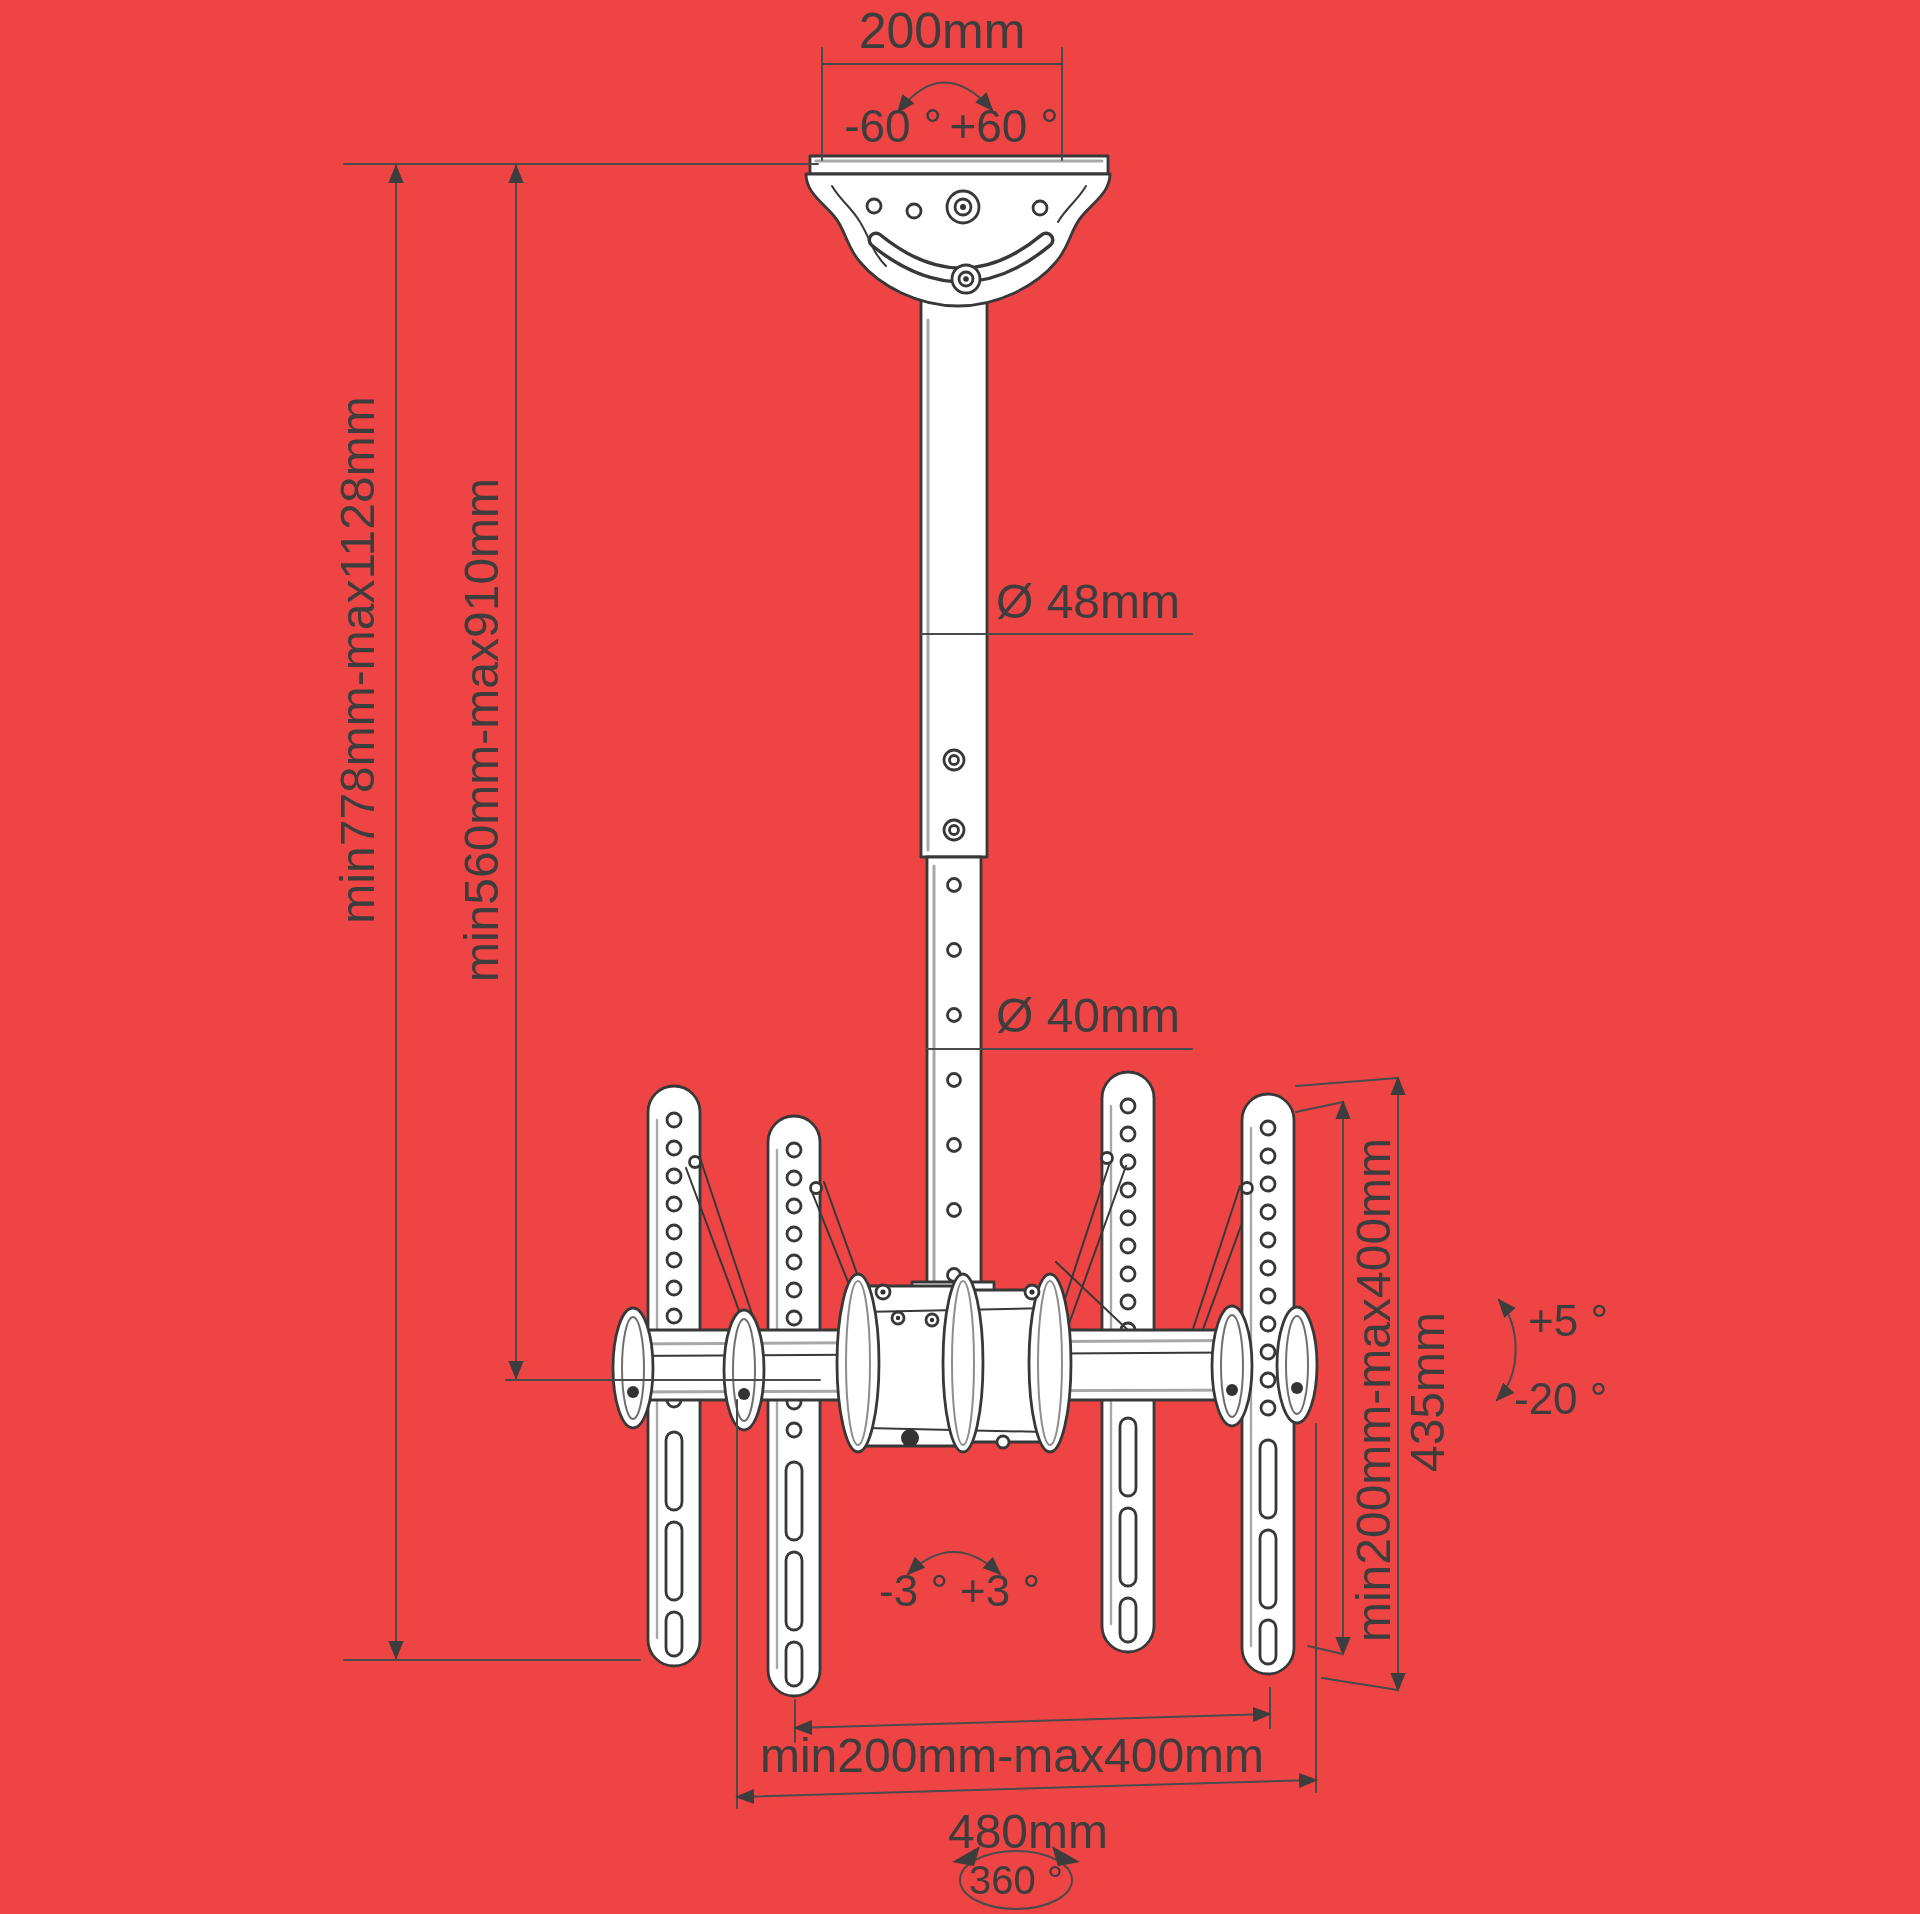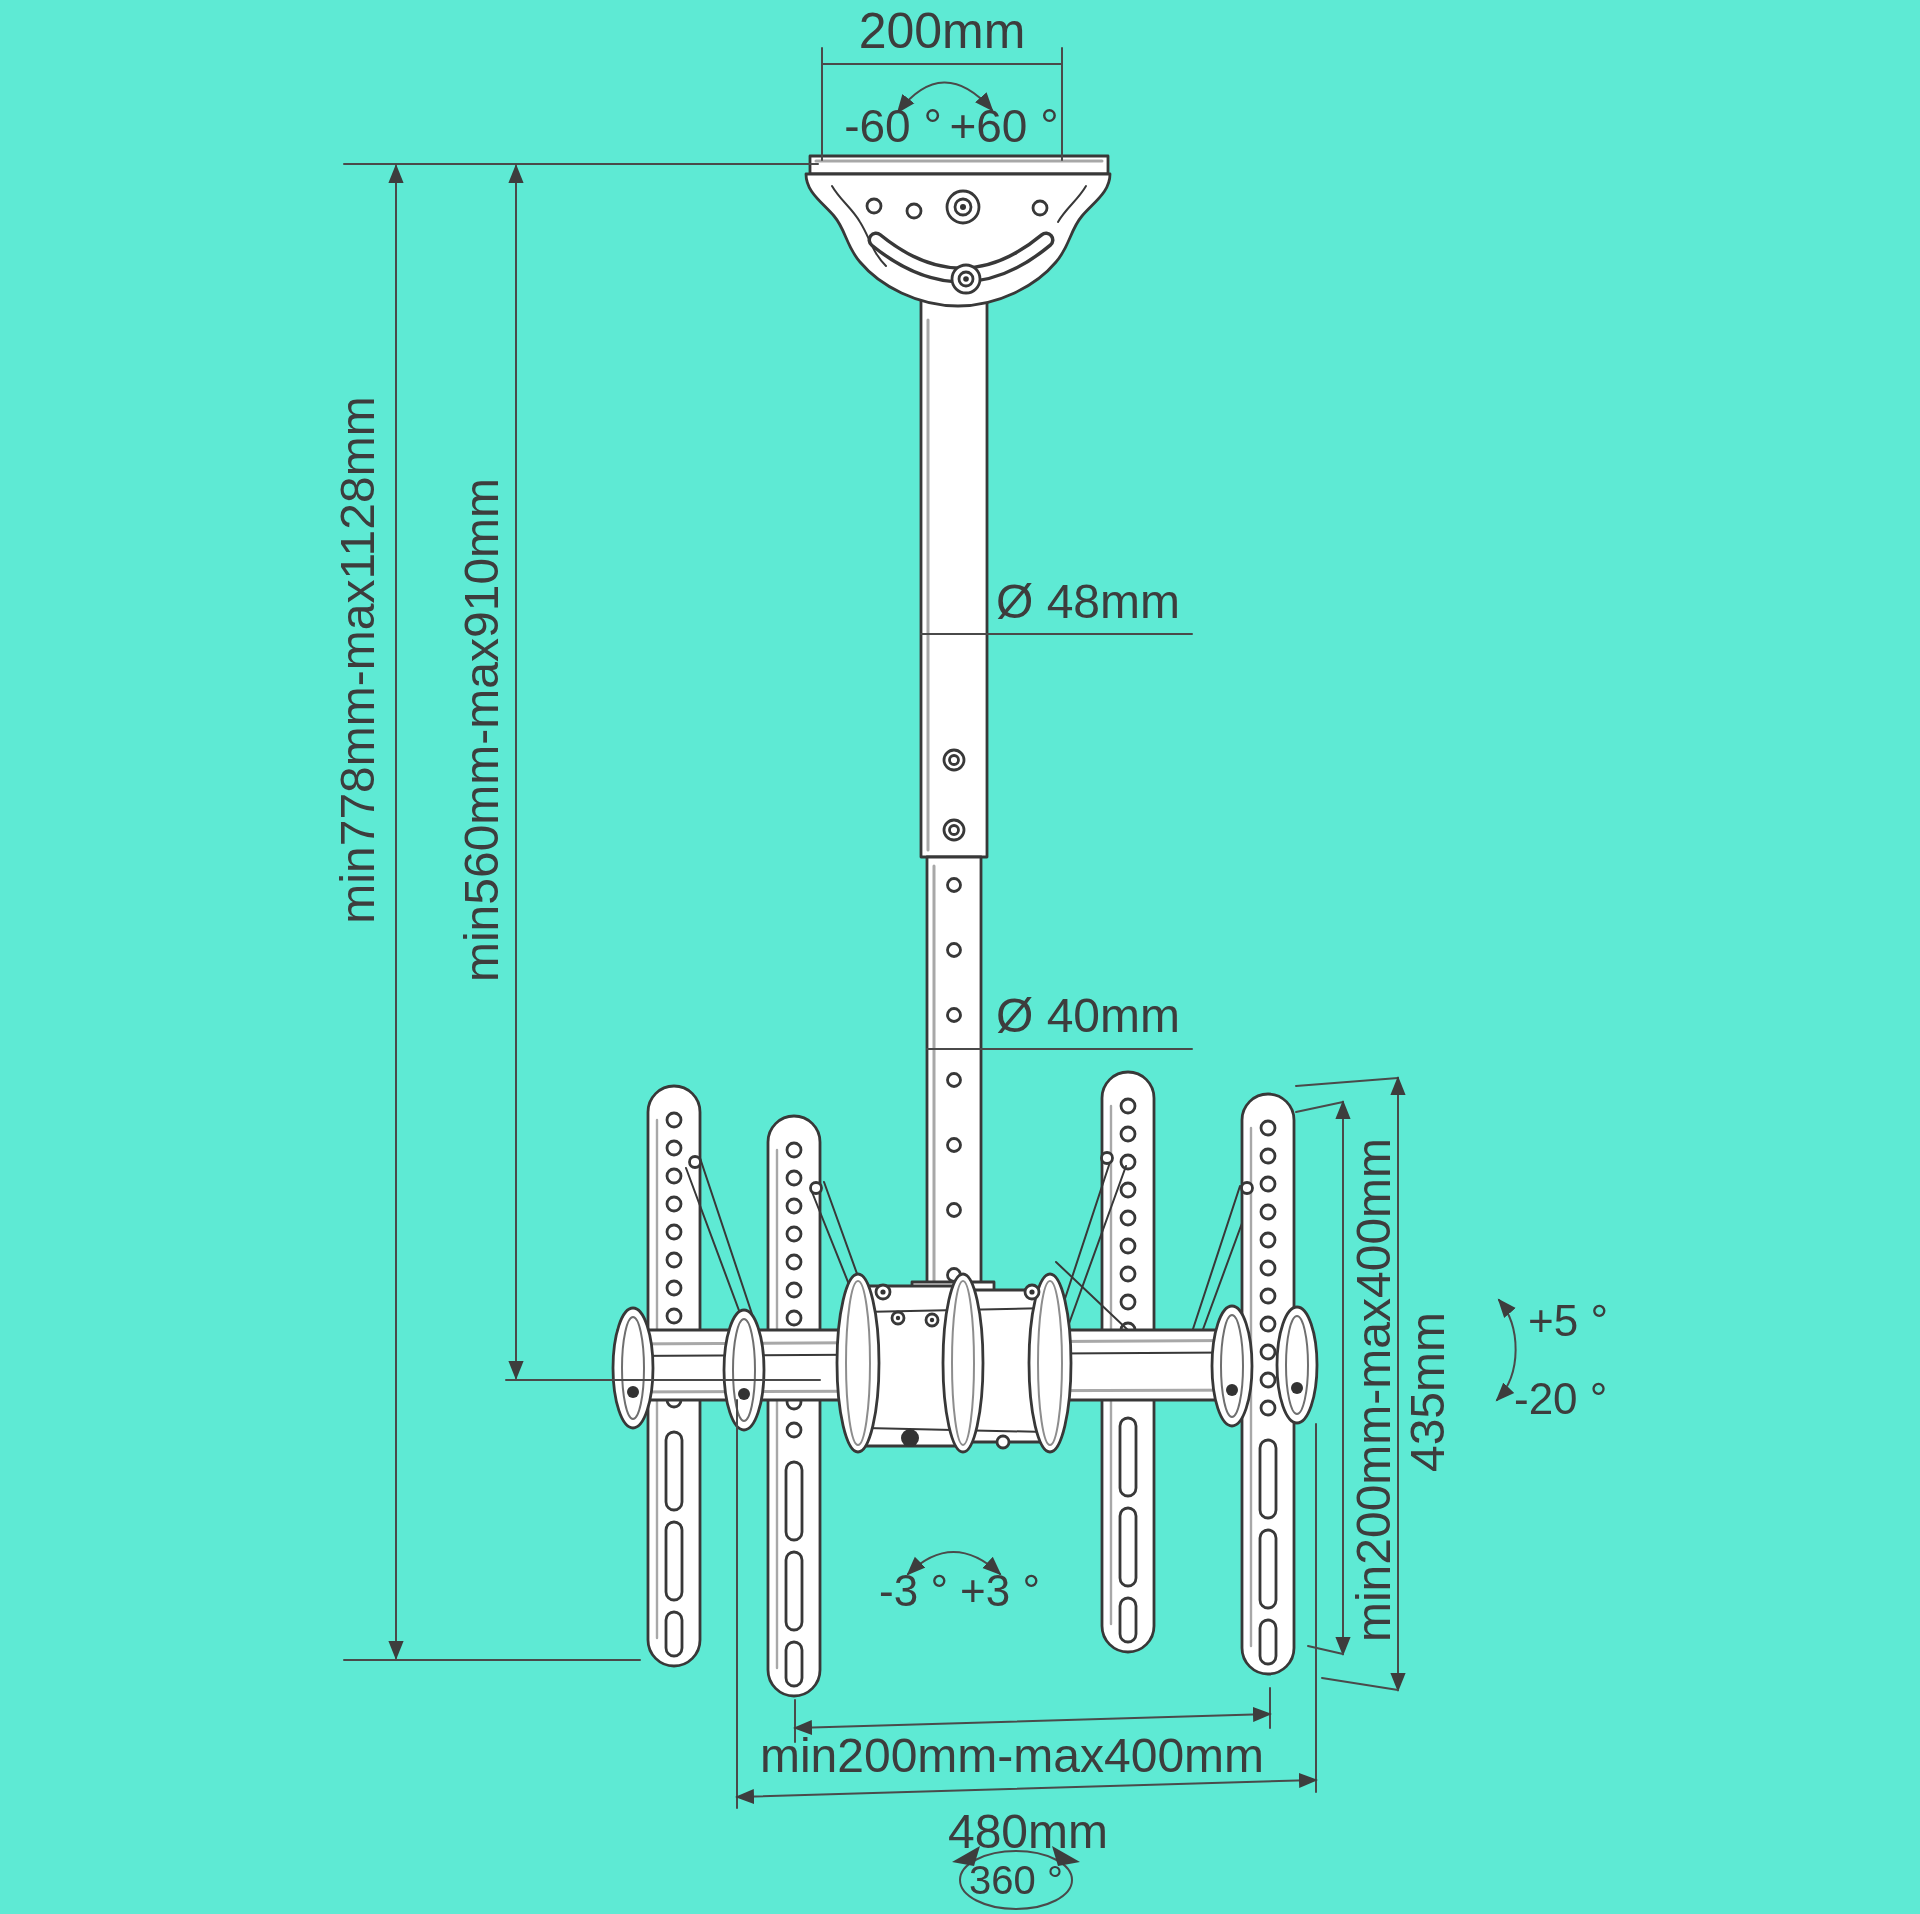--- a/index.html
+++ b/index.html
@@ -1,16 +1,16 @@
 <!DOCTYPE html>
 <html><head>
 <meta charset="utf-8">
 <style>
   html,body{margin:0;padding:0;background:#ffffff;}
-  .stage{width:1920px;height:1914px;position:relative;background:#5eead4;overflow:hidden;}
+  .stage{width:1920px;height:1914px;position:relative;background:#ef4444;overflow:hidden;}
   svg{display:block;}
   .lbl{
     font-family:"Liberation Sans","DejaVu Sans",sans-serif;
     fill:#3d3d3d;
   }
   .machine{stroke:#383838;stroke-width:2.8;fill:none;stroke-linecap:round;stroke-linejoin:round;}
   .shade{stroke:#a8a8a8;stroke-width:3;fill:none;stroke-linecap:round;}
   .dims{stroke:#4a4a4a;stroke-width:2;fill:none;stroke-linecap:round;}
   .thin{stroke-width:2;}
   .fillw{fill:#ffffff;}

